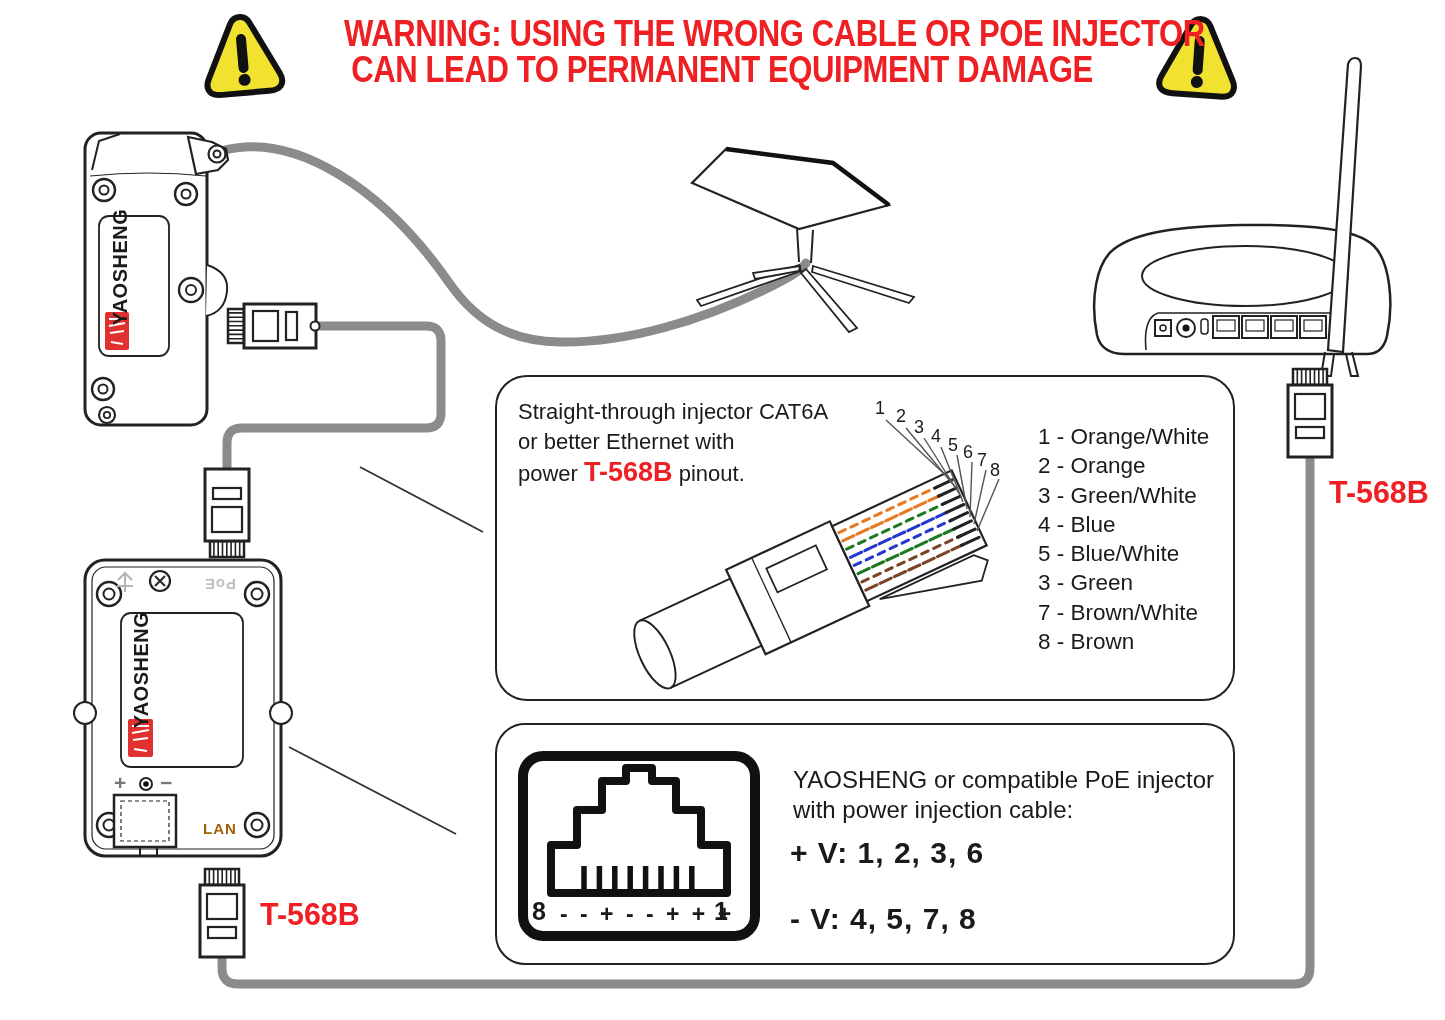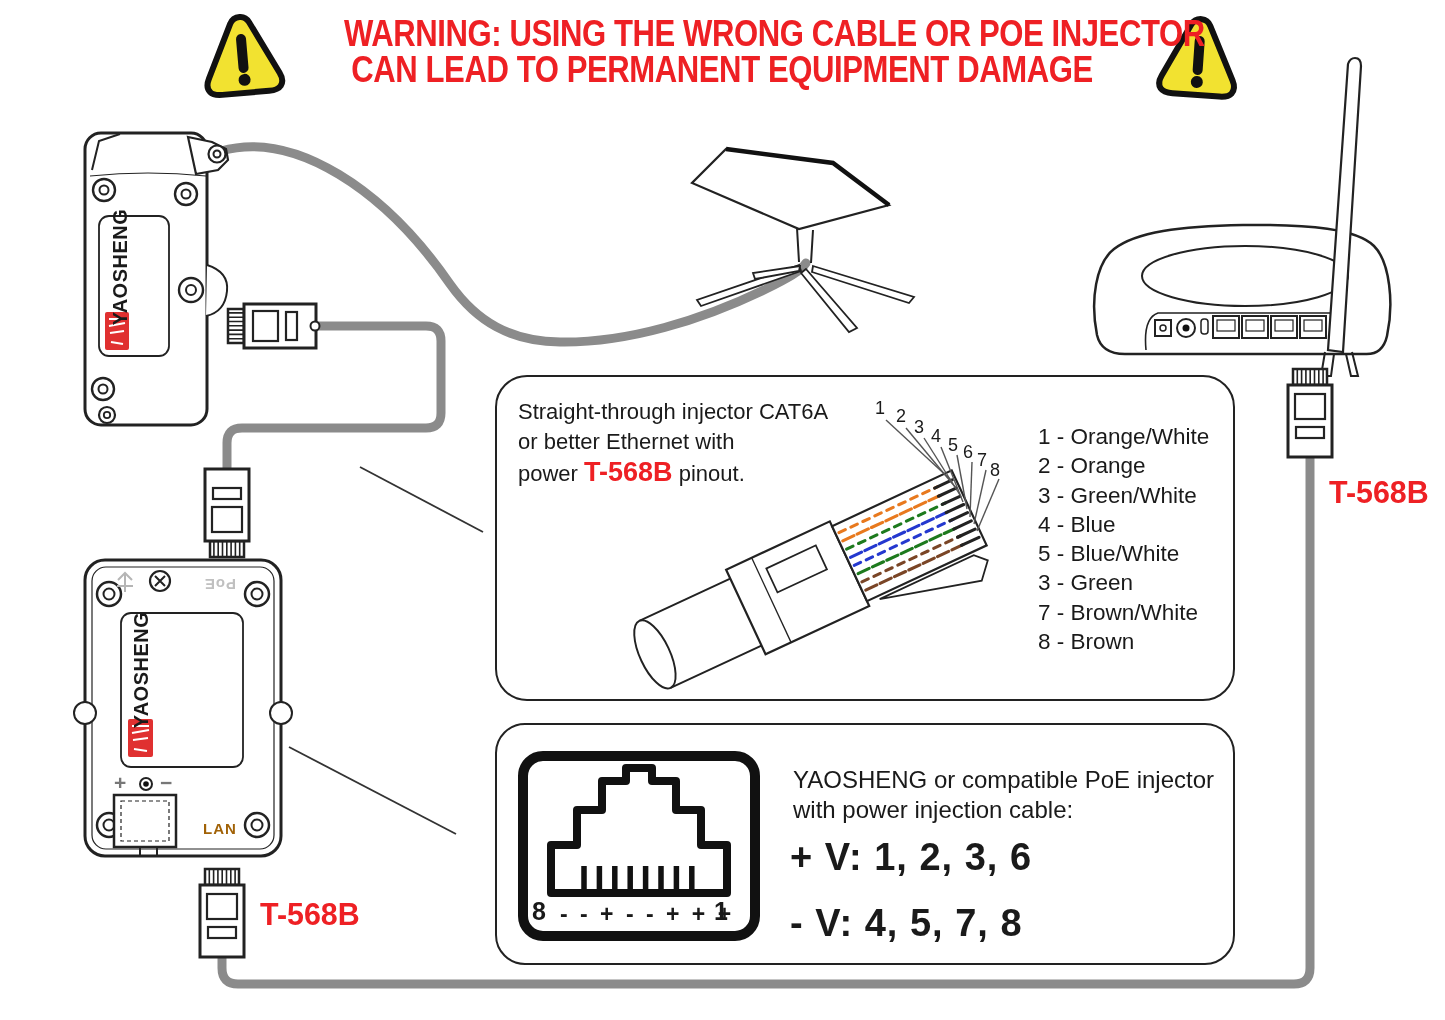--- a/index.html
+++ b/index.html
@@ -14,21 +14,21 @@
              font-size:37px;line-height:36px;letter-spacing:-.5px;
              transform:scaleX(.84);transform-origin:center;}
   
   #box1{left:495px;top:375px;width:736px;height:322px;border-radius:32px;}
   #box2{left:495px;top:723px;width:736px;height:238px;border-radius:30px;}
   .b1line{font-size:22px;}
   .hl{font-weight:bold;font-size:27px;}
   .pinout-item{font-size:22.5px;line-height:29.3px;margin-left:10px;}
   .wnum{font-size:18px;}
   .b2line{font-size:24px;}
-  .b2big{font-size:38px;font-weight:bold;letter-spacing:1px;}
+  .b2big{font-size:30px;font-weight:bold;letter-spacing:1px;}
   .t568{font-size:32px;font-weight:bold;transform:scaleX(.95);transform-origin:left;}
   
   .vbrand{width:130px;height:22px;text-align:center;font-size:20px;font-weight:bold;
           letter-spacing:.5px;transform:rotate(-90deg);transform-origin:center;}
   .molded{font-size:15px;font-weight:bold;letter-spacing:1px;}
   .flip{transform:rotate(180deg);}
   .term{font-size:21px;font-weight:bold;color:#777;}
   .jacknum{font-size:25px;font-weight:bold;}
   .jacksigns{width:150px;text-align:center;font-size:23px;font-weight:bold;letter-spacing:3px;}
 </style>

